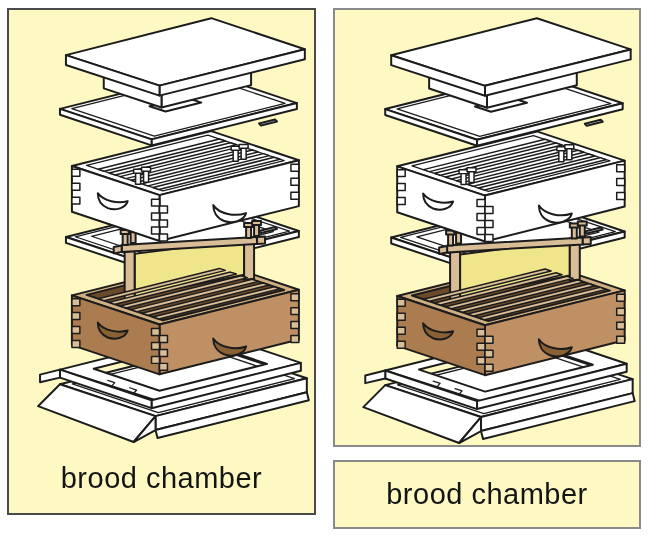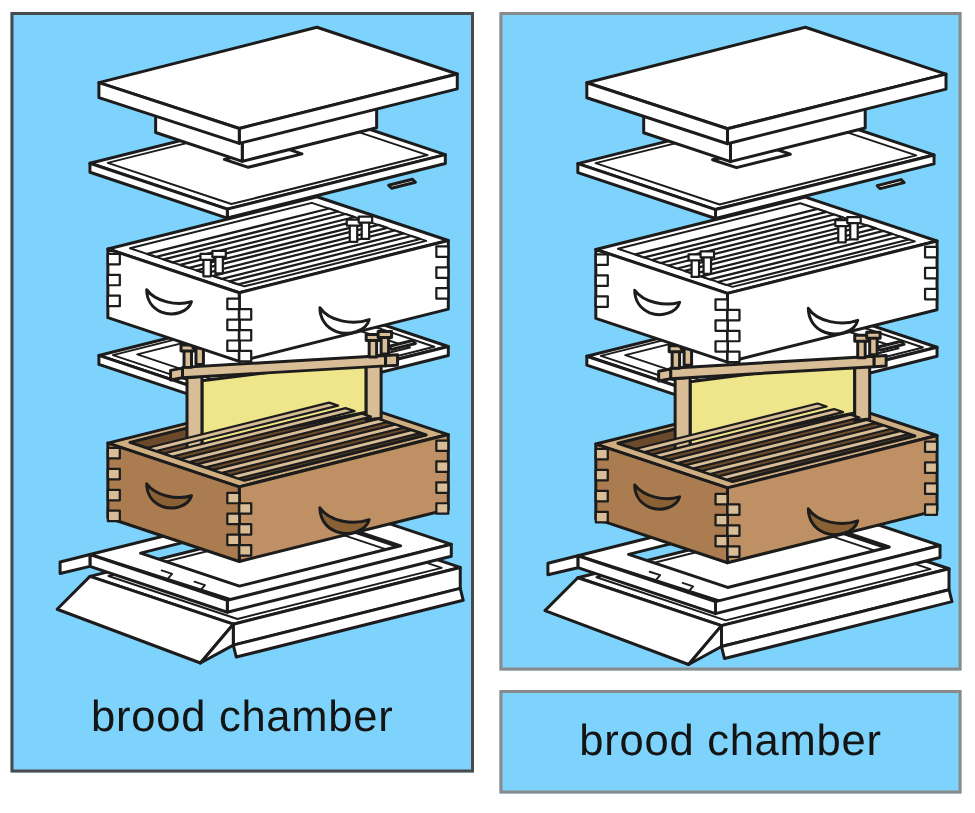--- a/index.html
+++ b/index.html
@@ -4,21 +4,21 @@
 <style>
   :root{
     --brood-face:#bf9064; --brood-face-dark:#ab7c50; --brood-rim:#cfae82;
     --frame-wood:#d9bd96; --comb-yellow:#efe58a; --interior-dark:#6b4a2b;
     --handle-shadow:#8a6134; --outline:#1c1c1c;
     --left-card-border:#4a4a4a; --right-card-border:#8a8a8a;
   }
   *{margin:0;padding:0;box-sizing:border-box}
   html,body{background:#fff}
   body{width:650px;height:542px;position:relative;font-family:"Liberation Sans",sans-serif}
-  .card{position:absolute;background:#7dd3fc}
+  .card{position:absolute;background:#fef9c3}
   .card-left{left:7px;top:8px;width:309px;height:507px;border:2px solid var(--left-card-border);display:flex;flex-direction:column}
   .card-right-pic{left:333px;top:8px;width:308px;height:439px;border:2px solid var(--right-card-border)}
   .card-right-label{left:333px;top:460px;width:308px;height:69px;border:2px solid var(--right-card-border);display:flex;align-items:center;justify-content:center}
   .art{flex:1;width:100%;display:flex;align-items:flex-start;justify-content:center}
   .art svg,.card-right-pic svg{width:100%;height:100%;display:block}
   .card-left .art{height:434px;flex:0 0 434px}
   .label{display:flex;align-items:center;justify-content:center;flex:1;
          font-size:29px;letter-spacing:.5px;color:#141414;white-space:nowrap}
   .hive-stroke{stroke:var(--outline);stroke-width:2;stroke-linejoin:round;stroke-linecap:round}
   .thin{stroke:var(--outline);stroke-width:1.3;fill:none;stroke-linejoin:round}

